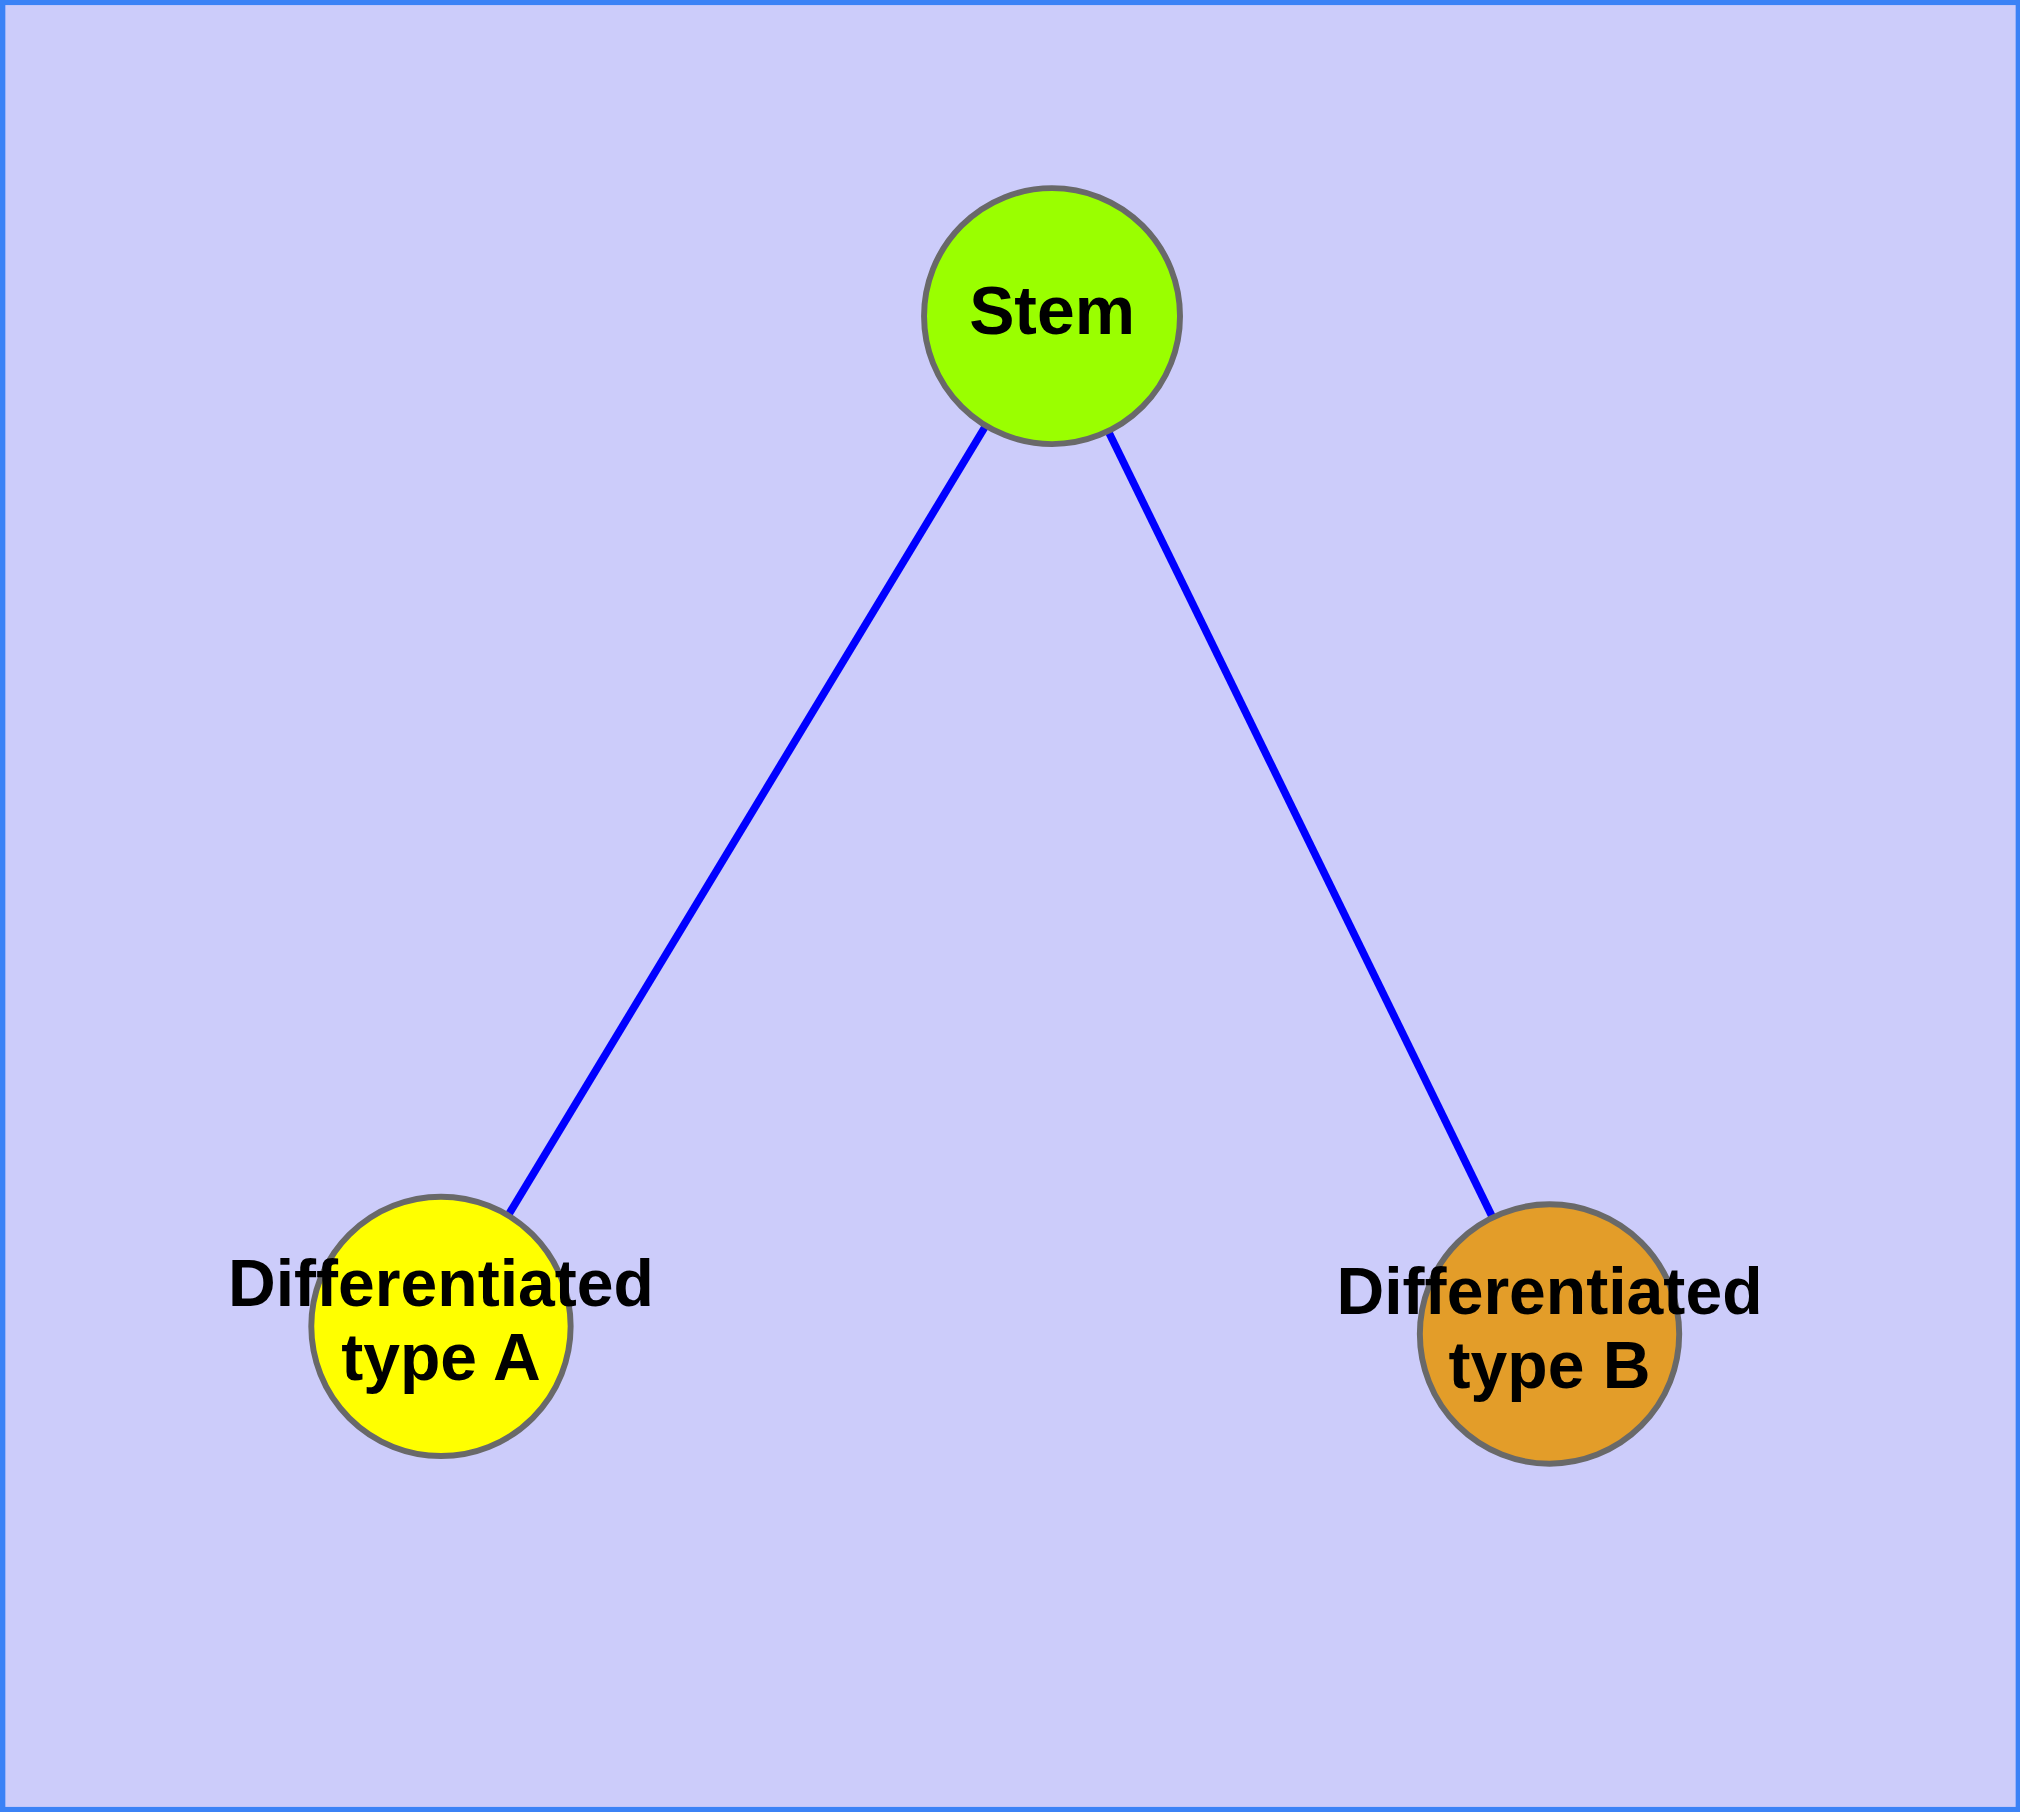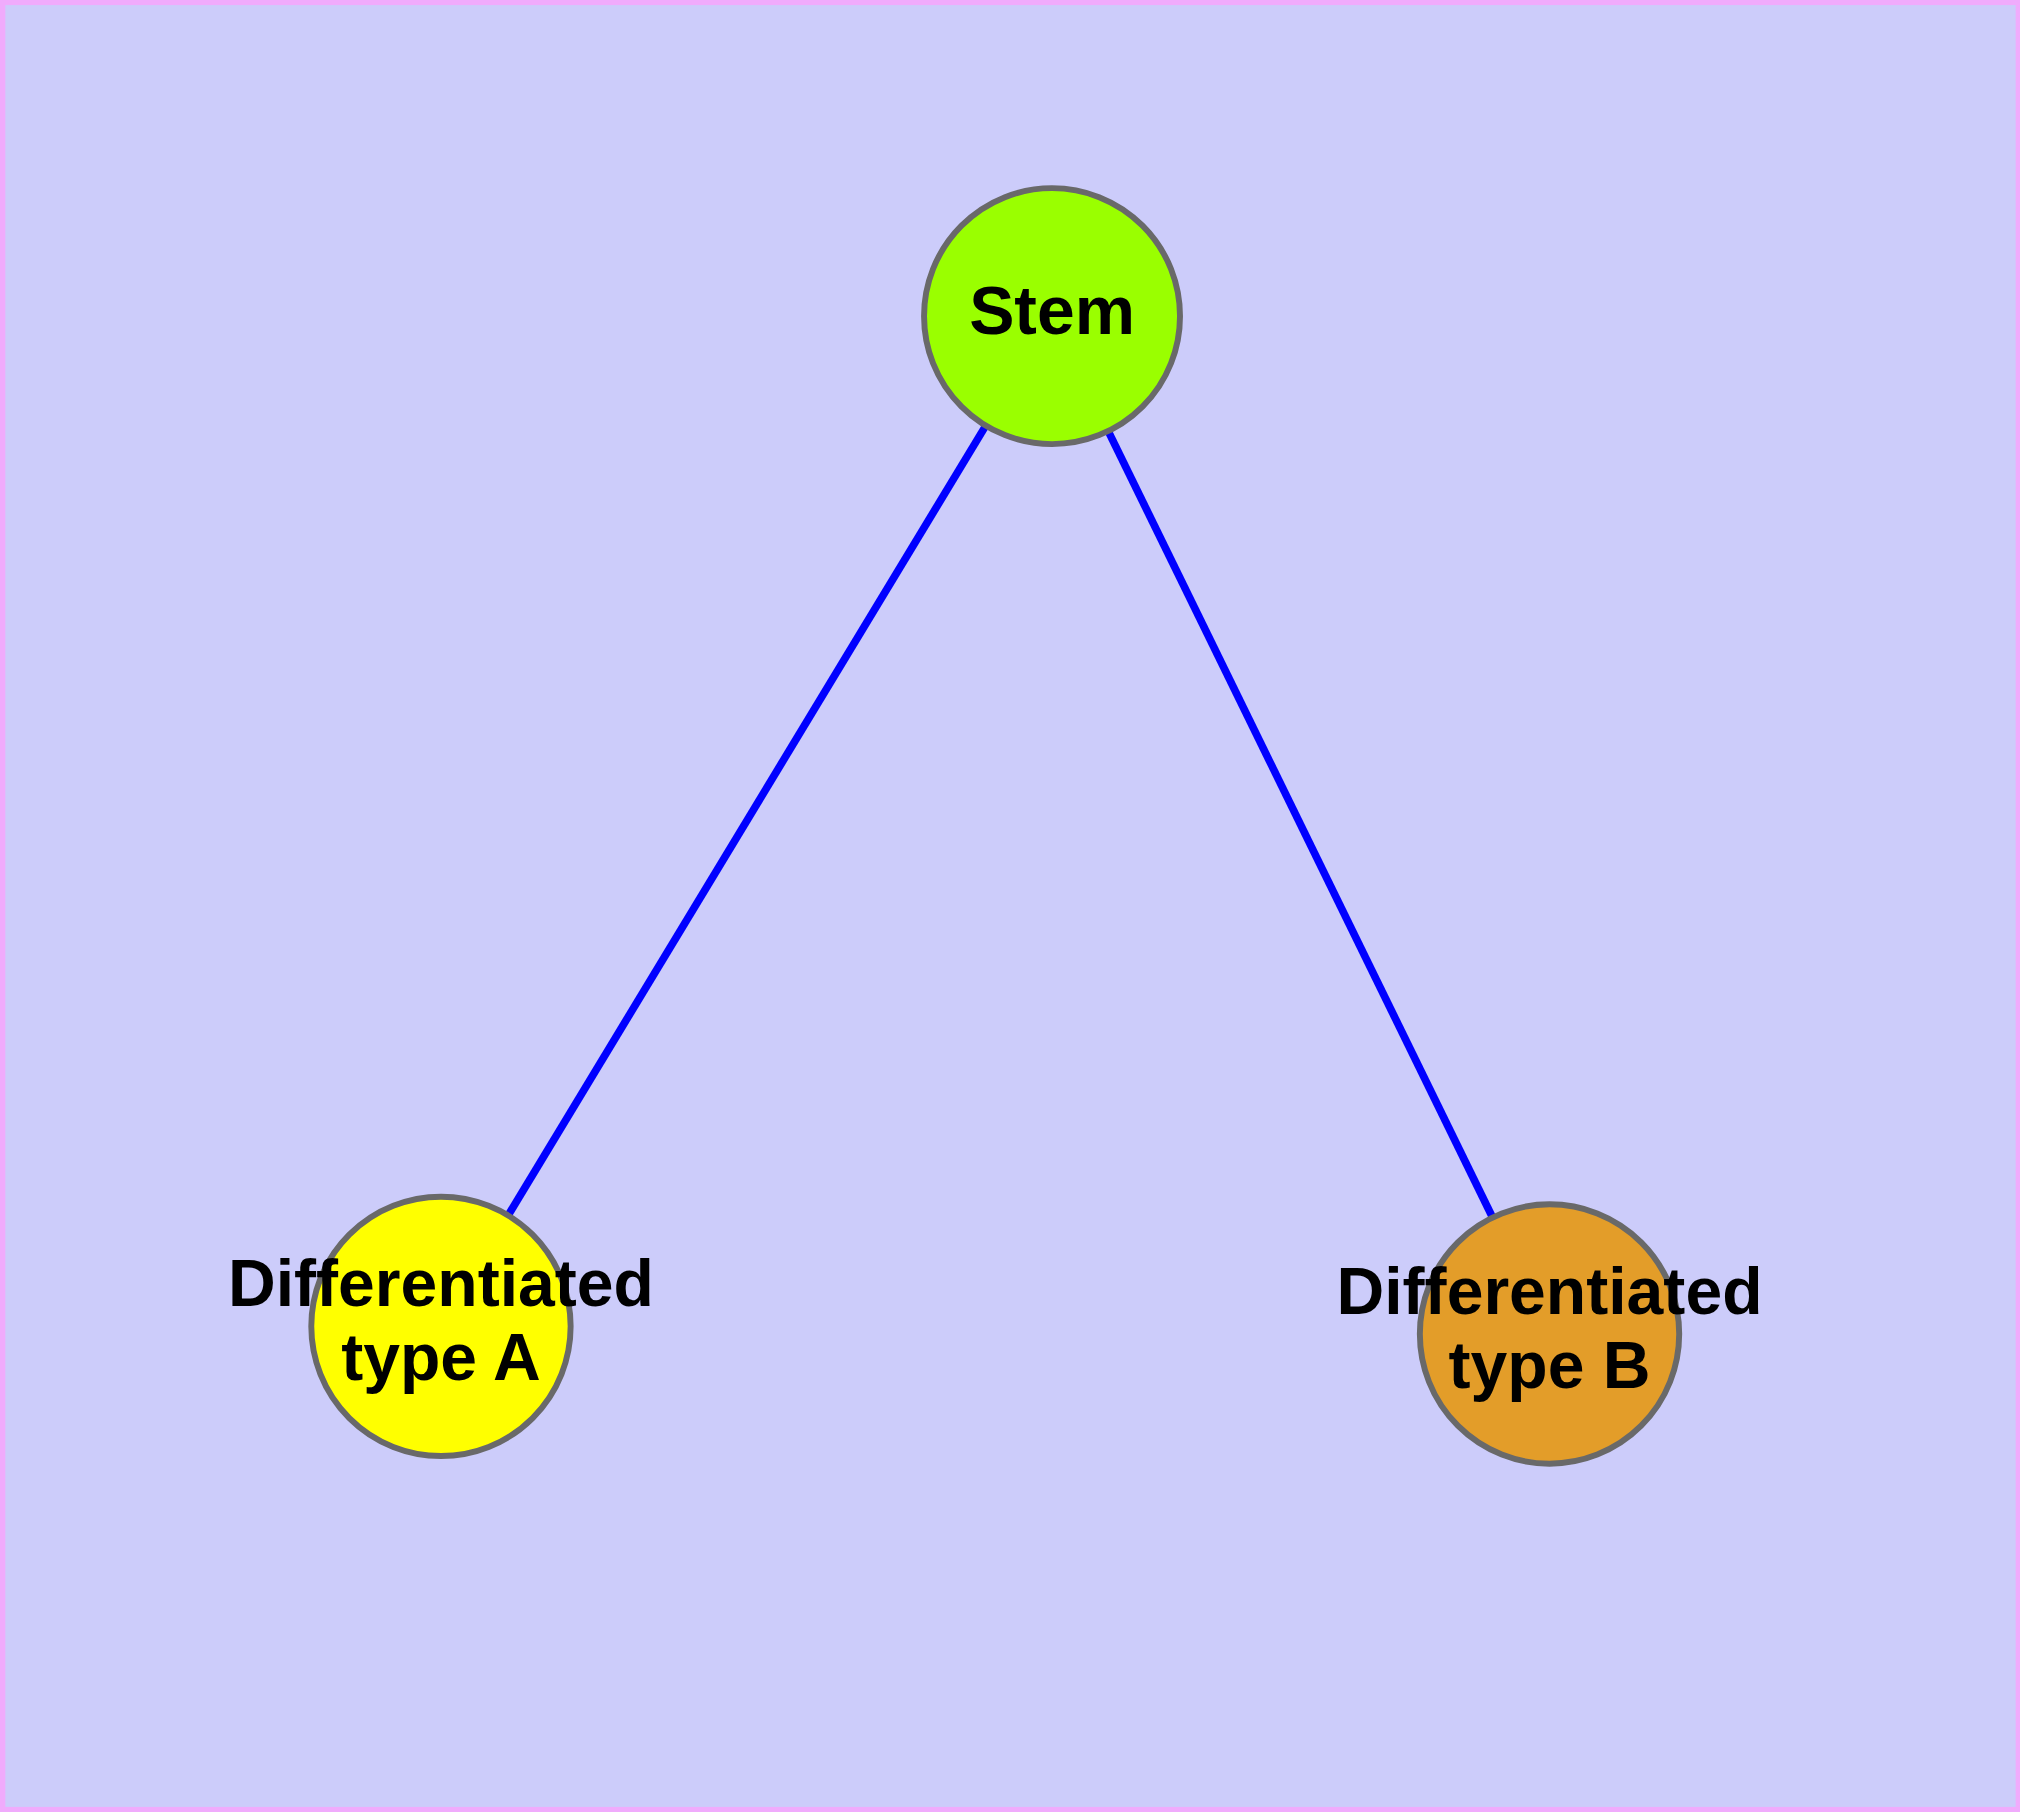--- a/index.html
+++ b/index.html
@@ -11,21 +11,21 @@
   body {
     width: 2021px;
     height: 1812px;
     overflow: hidden;
     font-family: "Liberation Sans", sans-serif;
   }
   #graph-canvas {
     position: relative;
     width: 2021px;
     height: 1812px;
-    background: #f0abfc;
+    background: #3b82f6;
     text-align: right;
   }
   #graph-svg {
     position: absolute;
     top: 0;
     left: 0;
     width: 2021px;
     height: 1812px;
     display: block;
   }

